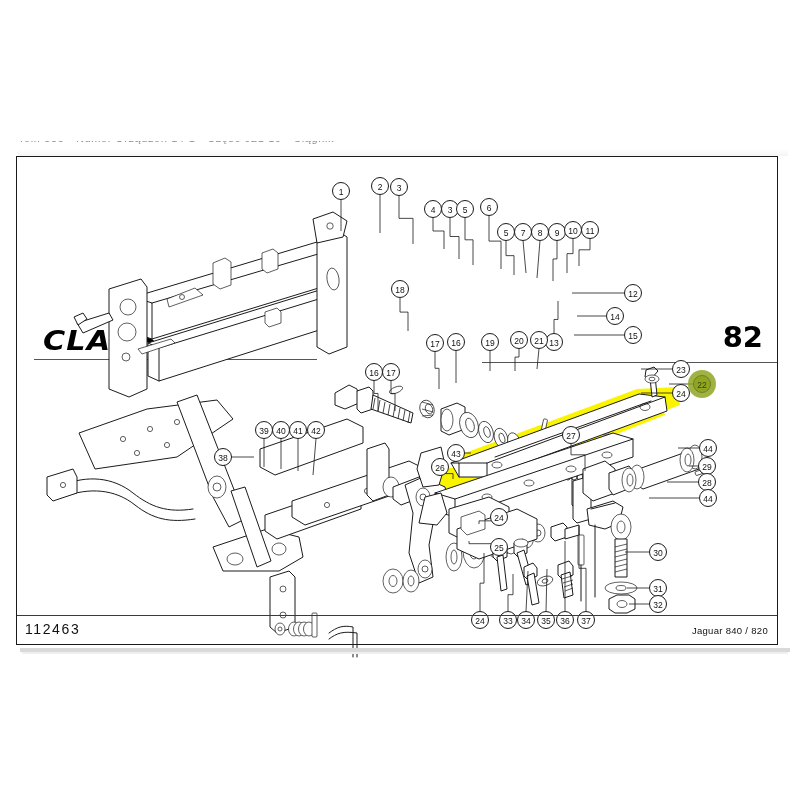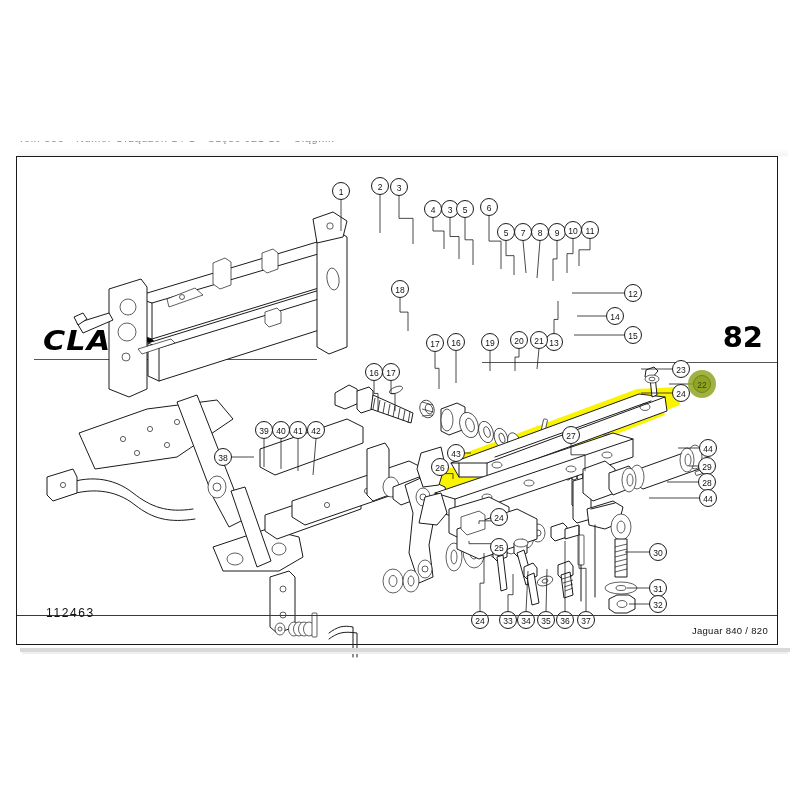--- a/index.html
+++ b/index.html
@@ -61,24 +61,23 @@
   }
   .page-rule{
     position:absolute;right:0px;top:205px;width:295px;height:1.4px;background:#555;
   }
 
   
   .foot-rule{
     position:absolute;left:0;bottom:28px;width:760px;height:1.2px;background:#3a3a3a;
   }
   .partno{
-    position:absolute;left:8px;bottom:24px;
-    font-size:12px;letter-spacing:1.6px;color:#111;
+    position:absolute;left:8px;bottom:7px;
+    font-size:14px;letter-spacing:1.6px;color:#111;
     font-family:"Liberation Sans", sans-serif;
-    margin-left:21px;
   }
   .model{
     position:absolute;right:9px;bottom:8px;
     font-size:9.5px;color:#111;letter-spacing:.3px;text-align:center;
   }
 
   
   svg.art{position:absolute;left:0;top:0;width:762px;height:489px;overflow:visible;}
   .ln{fill:none;stroke:#1b1b1b;stroke-width:1;stroke-linejoin:round;stroke-linecap:round;}
   .ln-t{fill:none;stroke:#1b1b1b;stroke-width:.7;}

